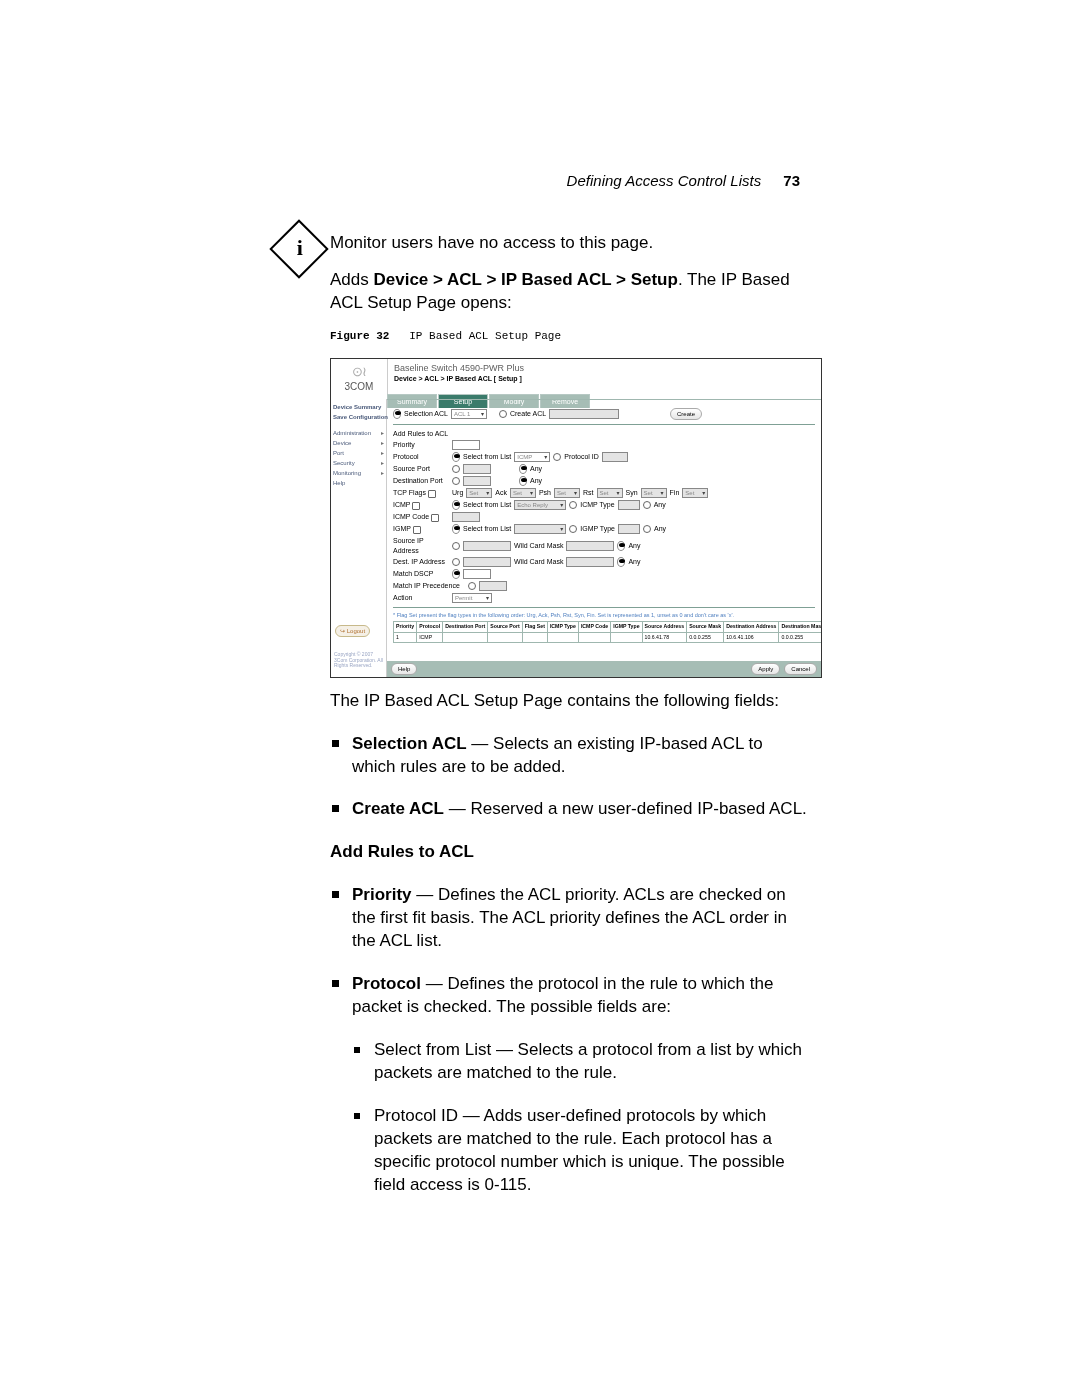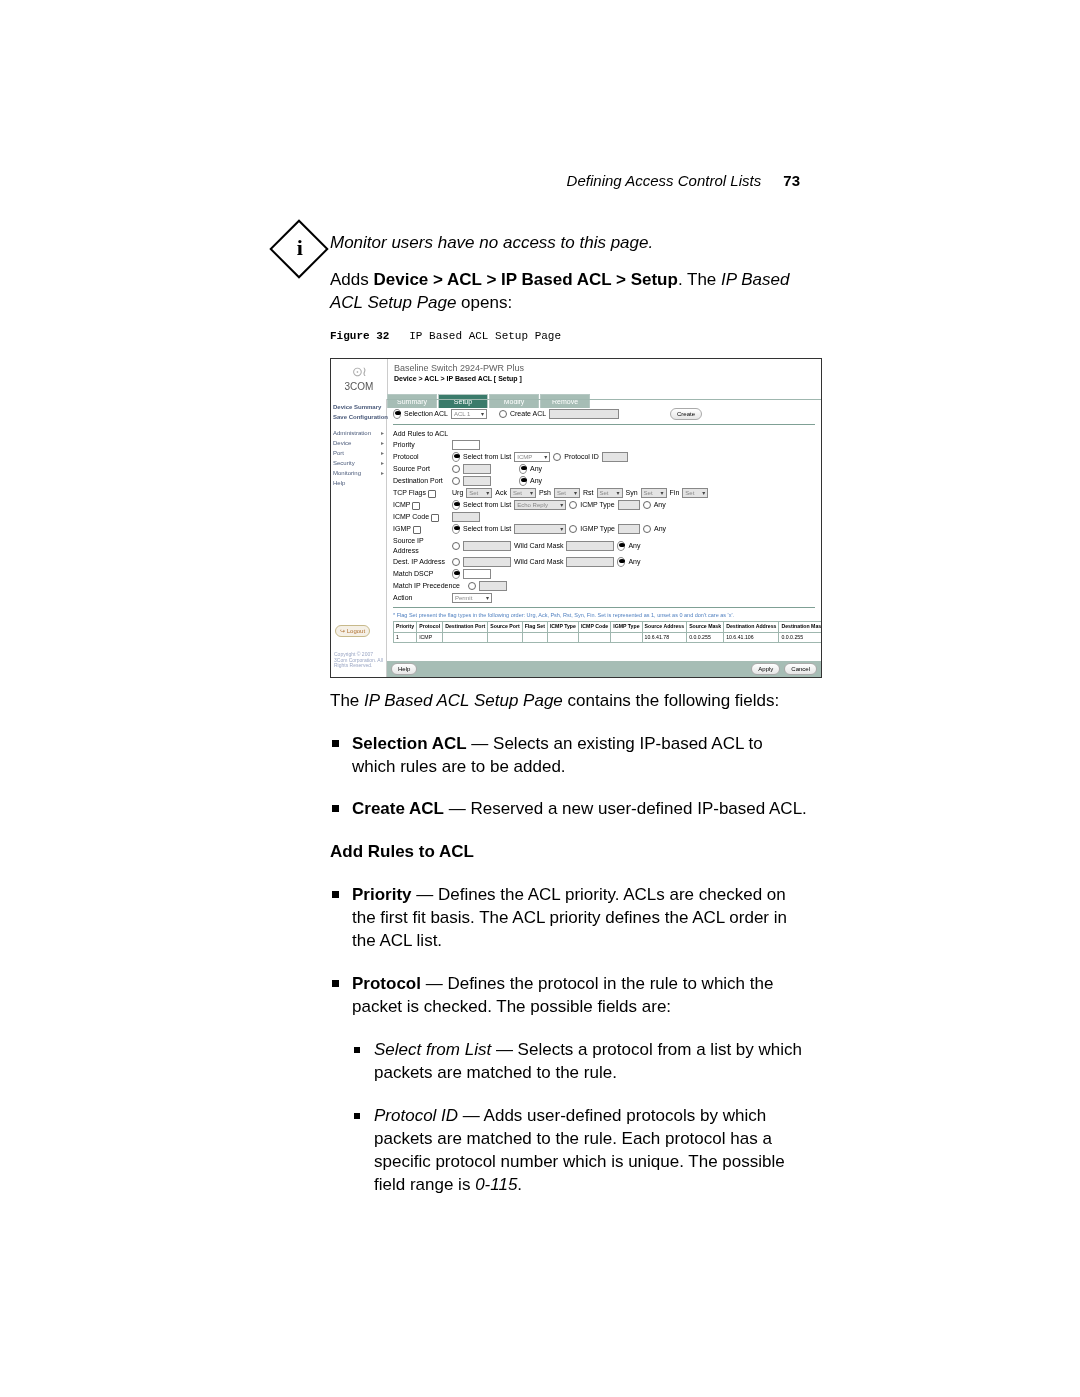--- a/index.html
+++ b/index.html
@@ -50,21 +50,21 @@
     line-height: 36px;
   }
   .body {
     margin-left: 50px;
     margin-top: 60px;
     font-size: 17px;
     line-height: 1.35;
     max-width: 520px;
   }
   .body p { margin: 0 0 14px 0; }
-  .ital { font-style: italic; }
+  .ital { }
   .figcap { font-size: 11px; margin: 18px 0 4px 0; font-family: Liberation Mono, monospace; }
   .figcap b { font-weight: bold; }
   ul.sq { list-style: none; padding: 0; margin: 0 0 14px 0; }
   ul.sq > li { position: relative; padding-left: 22px; margin: 20px 0; }
   ul.sq > li::before {
     content: "";
     position: absolute;
     left: 2px; top: 7px;
     width: 7px; height: 7px;
     background: #000;
@@ -241,21 +241,21 @@
       <b>Figure 32</b>&nbsp;&nbsp;&nbsp;<span>IP Based ACL Setup Page</span>
     </p>
 
     <div class="shot">
       <div class="top">
         <div class="logo">
           <div class="dots">⊙≀</div>
           <div>3COM</div>
         </div>
         <div class="title-area">
-          <div class="t1">Baseline Switch 2924-PWR Plus</div>
+          <div class="t1">Baseline Switch 4590-PWR Plus</div>
           <div class="bc">Device &gt; ACL &gt; IP Based ACL [ Setup ]</div>
         </div>
       </div>
       <div class="tabs">
         <div>Summary</div>
         <div class="active">Setup</div>
         <div>Modify</div>
         <div>Remove</div>
       </div>
 
@@ -483,18 +483,18 @@
       <li><b>Create ACL</b><span> — Reserved a new user-defined IP-based ACL.</span></li>
     </ul>
 
     <div class="sect-h">Add Rules to ACL</div>
 
     <ul class="sq">
       <li><b>Priority</b><span> — Defines the ACL priority. ACLs are checked on the first fit basis. The ACL priority defines the ACL order in the ACL list.</span></li>
       <li><b>Protocol</b><span> — Defines the protocol in the rule to which the packet is checked. The possible fields are:</span>
         <ul class="sq">
           <li><span class="ital">Select from List</span><span> — Selects a protocol from a list by which packets are matched to the rule.</span></li>
-          <li><span class="ital">Protocol ID</span><span> — Adds user-defined protocols by which packets are matched to the rule. Each protocol has a specific protocol number which is unique. The possible field range is </span><span class="ital">0-115</span><span>.</span></li>
+          <li><span class="ital">Protocol ID</span><span> — Adds user-defined protocols by which packets are matched to the rule. Each protocol has a specific protocol number which is unique. The possible field access is </span><span class="ital">0-115</span><span>.</span></li>
         </ul>
       </li>
     </ul>
   </div>
 </div>
 
 </body></html>

